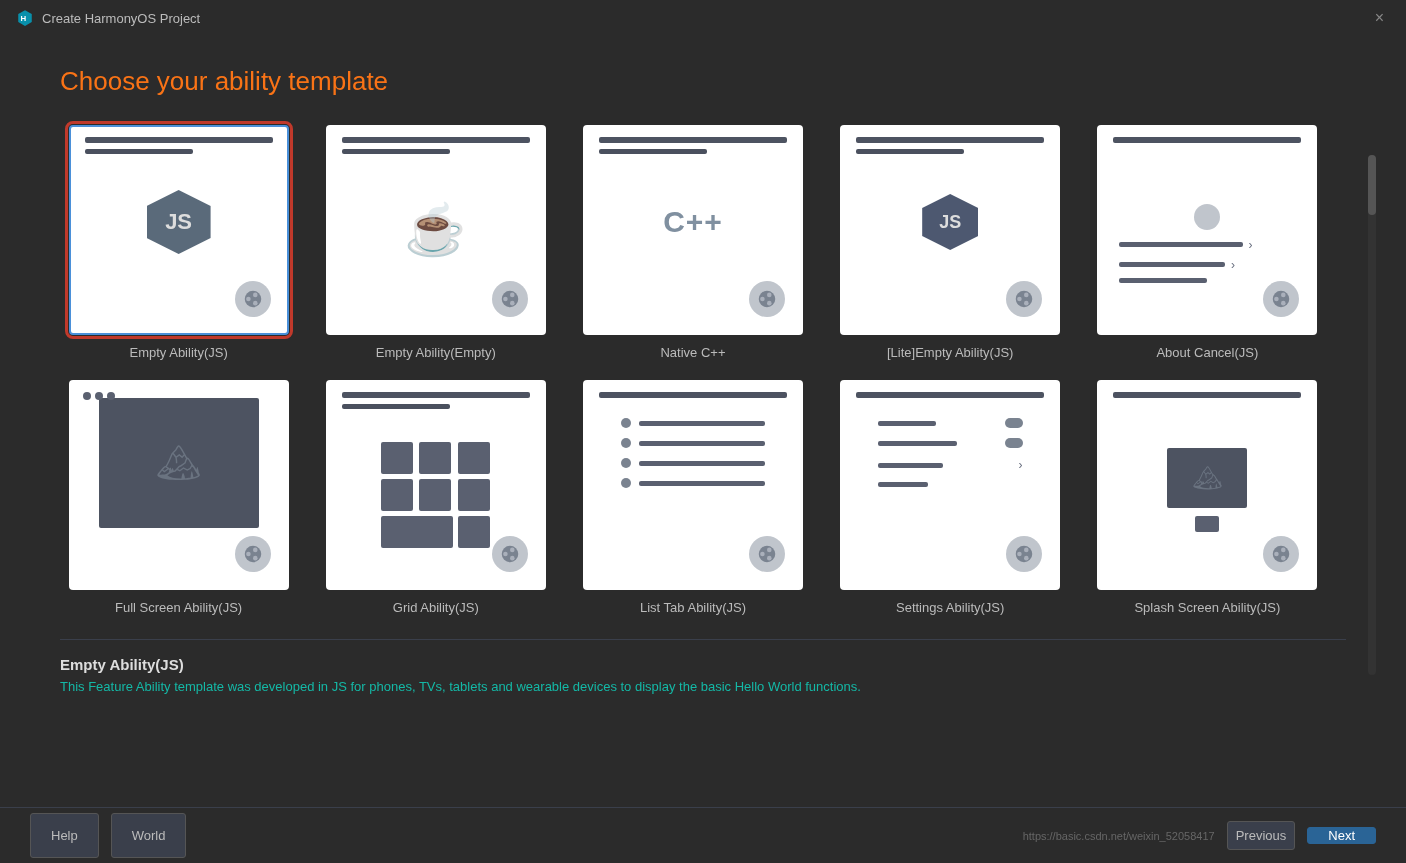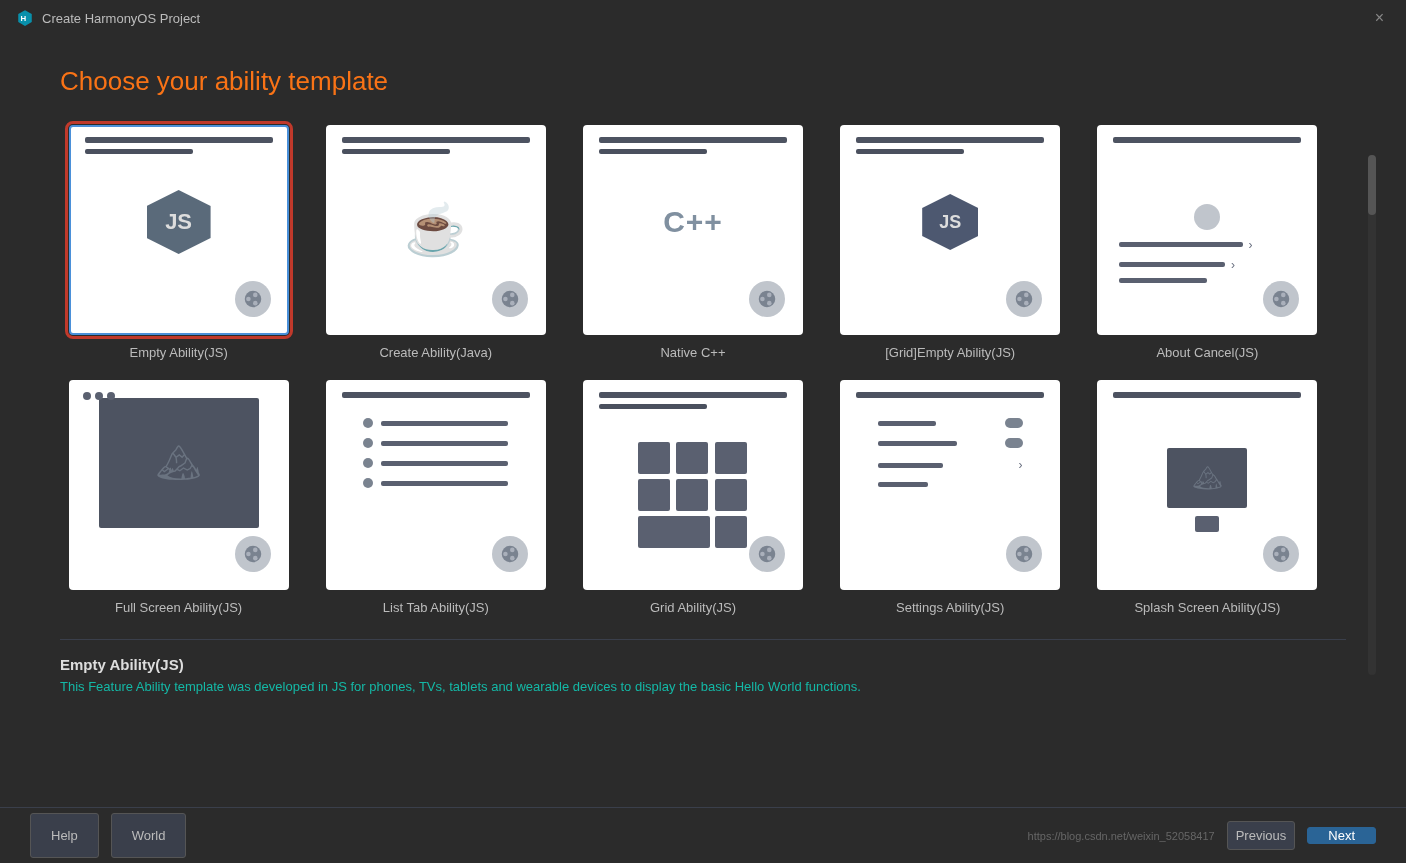--- a/index.html
+++ b/index.html
@@ -437,21 +437,21 @@
         <div class="coffee-icon">☕</div>
         <div class="card-badge">
           <svg viewBox="0 0 24 24">
             <circle cx="12" cy="12" r="9" fill="#7a8390"></circle>
             <circle cx="7" cy="12" r="2.5" fill="#aab0bb"></circle>
             <circle cx="14.5" cy="7.5" r="2.5" fill="#aab0bb"></circle>
             <circle cx="14.5" cy="16.5" r="2.5" fill="#aab0bb"></circle>
           </svg>
         </div>
       </div>
-      <span class="template-card-label">Create Ability(Java)</span>
+      <span class="template-card-label">Empty Ability(Empty)</span>
     </div>
 
     <div class="template-card">
       <div class="template-card-inner">
         <div class="card-topbar-single"></div>
         <div class="card-second-bar"></div>
         <div style="display:flex;align-items:center;justify-content:center;margin-bottom:16px;">
           <span class="cpp-text">C++</span>
         </div>
         <div class="card-badge">
@@ -475,21 +475,21 @@
         </div>
         <div class="card-badge">
           <svg viewBox="0 0 24 24">
             <circle cx="12" cy="12" r="9" fill="#7a8390"></circle>
             <circle cx="7" cy="12" r="2.5" fill="#aab0bb"></circle>
             <circle cx="14.5" cy="7.5" r="2.5" fill="#aab0bb"></circle>
             <circle cx="14.5" cy="16.5" r="2.5" fill="#aab0bb"></circle>
           </svg>
         </div>
       </div>
-      <span class="template-card-label">[Grid]Empty Ability(JS)</span>
+      <span class="template-card-label">[Lite]Empty Ability(JS)</span>
     </div>
 
     <div class="template-card">
       <div class="template-card-inner" style="align-items:flex-start;padding:30px 20px 20px 20px;">
         <div class="card-topbar-single"></div>
         <div style="margin-top:16px;display:flex;flex-direction:column;align-items:center;width:100%;">
           <div class="about-circle"></div>
           <div style="display:flex;flex-direction:column;gap:6px;width:100%;">
             <div style="display:flex;align-items:center;gap:6px;">
               <div class="about-line" style="width:70%;"></div>
@@ -532,53 +532,20 @@
             <circle cx="7" cy="12" r="2.5" fill="#aab0bb"></circle>
             <circle cx="14.5" cy="7.5" r="2.5" fill="#aab0bb"></circle>
             <circle cx="14.5" cy="16.5" r="2.5" fill="#aab0bb"></circle>
           </svg>
         </div>
       </div>
       <span class="template-card-label">Full Screen Ability(JS)</span>
     </div>
 
     <div class="template-card">
-      <div class="template-card-inner" style="justify-content:flex-start;padding-top:12px;">
-        <div class="card-topbar-single"></div>
-        <div class="list-rows" style="margin-top:14px;">
-          <div class="list-row">
-            <div class="list-dot"></div>
-            <div class="list-line" style="width:80%;"></div>
-          </div>
-          <div class="list-row">
-            <div class="list-dot"></div>
-            <div class="list-line" style="width:65%;"></div>
-          </div>
-          <div class="list-row">
-            <div class="list-dot"></div>
-            <div class="list-line" style="width:75%;"></div>
-          </div>
-          <div class="list-row">
-            <div class="list-dot"></div>
-            <div class="list-line" style="width:55%;"></div>
-          </div>
-        </div>
-        <div class="card-badge">
-          <svg viewBox="0 0 24 24">
-            <circle cx="12" cy="12" r="9" fill="#7a8390"></circle>
-            <circle cx="7" cy="12" r="2.5" fill="#aab0bb"></circle>
-            <circle cx="14.5" cy="7.5" r="2.5" fill="#aab0bb"></circle>
-            <circle cx="14.5" cy="16.5" r="2.5" fill="#aab0bb"></circle>
-          </svg>
-        </div>
-      </div>
-      <span class="template-card-label">List Tab Ability(JS)</span>
-    </div>
-
-    <div class="template-card">
       <div class="template-card-inner" style="justify-content:flex-start;padding-top:24px;">
         <div class="card-topbar-single"></div>
         <div class="card-second-bar" style="top:22px;"></div>
         <div class="grid-tiles" style="margin-top:26px;">
           <div class="grid-tile"></div>
           <div class="grid-tile"></div>
           <div class="grid-tile"></div>
           <div class="grid-tile"></div>
           <div class="grid-tile"></div>
           <div class="grid-tile"></div>
@@ -593,20 +560,53 @@
             <circle cx="14.5" cy="16.5" r="2.5" fill="#aab0bb"></circle>
           </svg>
         </div>
       </div>
       <span class="template-card-label">Grid Ability(JS)</span>
     </div>
 
     <div class="template-card">
       <div class="template-card-inner" style="justify-content:flex-start;padding-top:12px;">
         <div class="card-topbar-single"></div>
+        <div class="list-rows" style="margin-top:14px;">
+          <div class="list-row">
+            <div class="list-dot"></div>
+            <div class="list-line" style="width:80%;"></div>
+          </div>
+          <div class="list-row">
+            <div class="list-dot"></div>
+            <div class="list-line" style="width:65%;"></div>
+          </div>
+          <div class="list-row">
+            <div class="list-dot"></div>
+            <div class="list-line" style="width:75%;"></div>
+          </div>
+          <div class="list-row">
+            <div class="list-dot"></div>
+            <div class="list-line" style="width:55%;"></div>
+          </div>
+        </div>
+        <div class="card-badge">
+          <svg viewBox="0 0 24 24">
+            <circle cx="12" cy="12" r="9" fill="#7a8390"></circle>
+            <circle cx="7" cy="12" r="2.5" fill="#aab0bb"></circle>
+            <circle cx="14.5" cy="7.5" r="2.5" fill="#aab0bb"></circle>
+            <circle cx="14.5" cy="16.5" r="2.5" fill="#aab0bb"></circle>
+          </svg>
+        </div>
+      </div>
+      <span class="template-card-label">List Tab Ability(JS)</span>
+    </div>
+
+    <div class="template-card">
+      <div class="template-card-inner" style="justify-content:flex-start;padding-top:12px;">
+        <div class="card-topbar-single"></div>
         <div class="settings-rows" style="margin-top:14px;">
           <div class="settings-row">
             <div class="settings-line-short" style="width:40%;"></div>
             <div style="margin-left:auto;display:flex;gap:4px;align-items:center;">
               <div class="settings-toggle"></div>
             </div>
           </div>
           <div class="settings-row">
             <div class="settings-line-short" style="width:55%;"></div>
             <div style="margin-left:auto;display:flex;gap:4px;align-items:center;">
@@ -666,17 +666,17 @@
   </div>
 
 </div>
 
 <div class="footer">
   <div class="footer-left">
     <button class="footer-btn">Help</button>
     <button class="footer-btn">World</button>
   </div>
   <div class="footer-right">
-    <span class="footer-url">https://blog.csdn.net/weixin_52058417</span>
+    <span class="footer-url">https://basic.csdn.net/weixin_52058417</span>
     <button class="footer-btn-secondary">Previous</button>
     <button class="footer-btn-primary">Next</button>
   </div>
 </div>
 
 </body></html>

